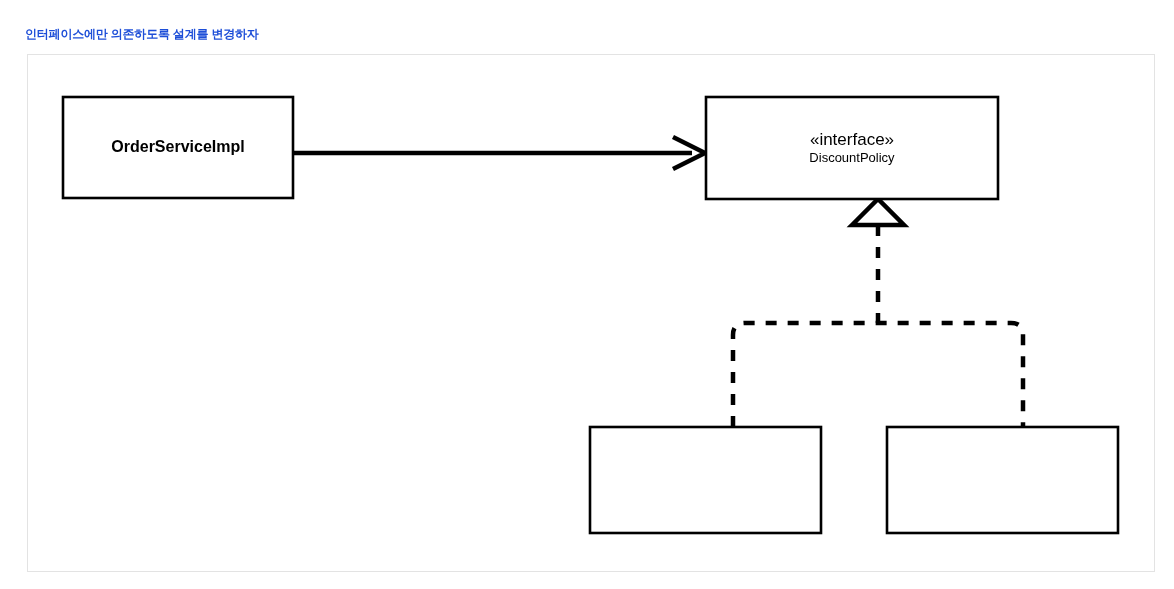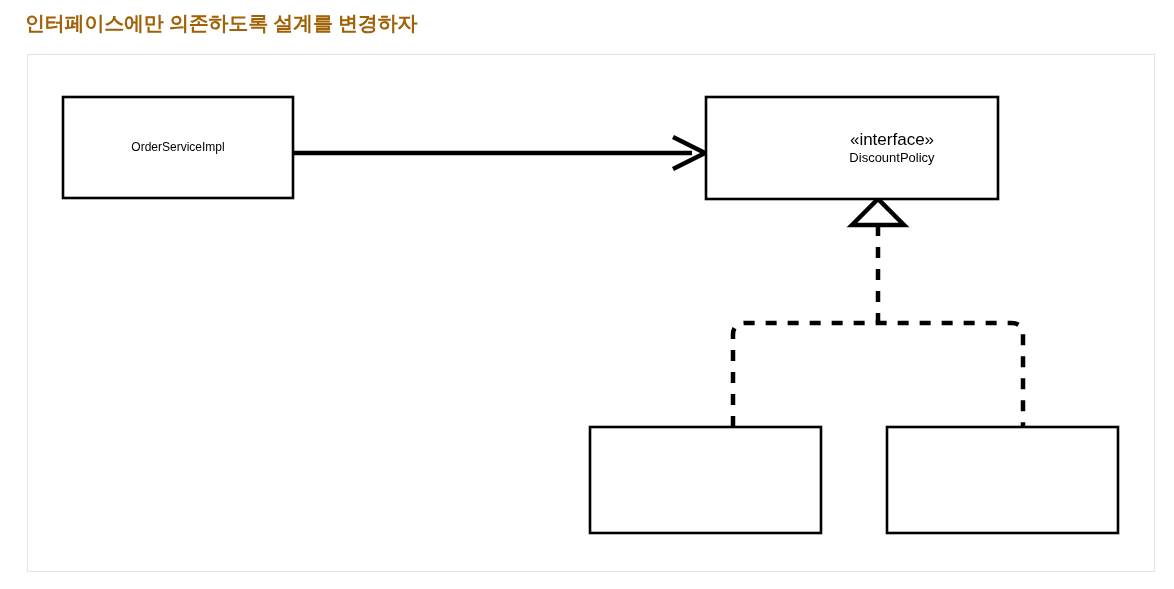--- a/index.html
+++ b/index.html
@@ -10,24 +10,24 @@
   body {
     width: 1174px;
     height: 589px;
     position: relative;
     font-family: "Liberation Sans", "DejaVu Sans", sans-serif;
     overflow: hidden;
   }
   #page-title {
     position: absolute;
     left: 25px;
-    top: 10px;
-    font-size: 20px;
+    top: 26px;
+    font-size: 12px;
     font-weight: bold;
-    color: #a16207;
+    color: #1d4ed8;
     letter-spacing: -0.2px;
     white-space: nowrap;
   }
   #diagram-panel {
     position: absolute;
     left: 27px;
     top: 54px;
     width: 1128px;
     height: 518px;
     background: #ffffff;
@@ -52,22 +52,22 @@
   }
   .label-stereotype {
     font-size: 17px;
     font-weight: normal;
   }
   .label-name {
     font-size: 13px;
     font-weight: normal;
   }
   .label-plain {
-    font-size: 12px;
-    font-weight: normal;
+    font-size: 16px;
+    font-weight: bold;
   }
 </style>
 </head>
 <body>
 
 <div id="page-title">인터페이스에만 의존하도록 설계를 변경하자</div>
 
 <div id="diagram-panel">
 
   <svg id="diagram-svg" width="1126" height="516" viewBox="0 0 1126 516" xmlns="http://www.w3.org/2000/svg">
@@ -89,20 +89,20 @@
     <rect x="35" y="42" width="230" height="101" fill="#ffffff" stroke="#000000" stroke-width="2.6"></rect>
     <rect x="678" y="42" width="292" height="102" fill="#ffffff" stroke="#000000" stroke-width="2.6"></rect>
     <rect x="562" y="372" width="231" height="106" fill="#ffffff" stroke="#000000" stroke-width="2.6"></rect>
     <rect x="859" y="372" width="231" height="106" fill="#ffffff" stroke="#000000" stroke-width="2.6"></rect>
   </svg>
 
   <div class="uml-box-label" style="left:35px; top:42px; width:230px; height:101px;">
     <span class="label-plain">OrderServiceImpl</span>
   </div>
 
-  <div class="uml-box-label" style="left:678px; top:42px; width:292px; height:102px;margin-left:40px;">
+  <div class="uml-box-label" style="left:678px; top:42px; width:292px; height:102px;">
     <span class="label-stereotype">«interface»</span>
     <span class="label-name">DiscountPolicy</span>
   </div>
 
 
 
 </div>
 
 </body></html>

